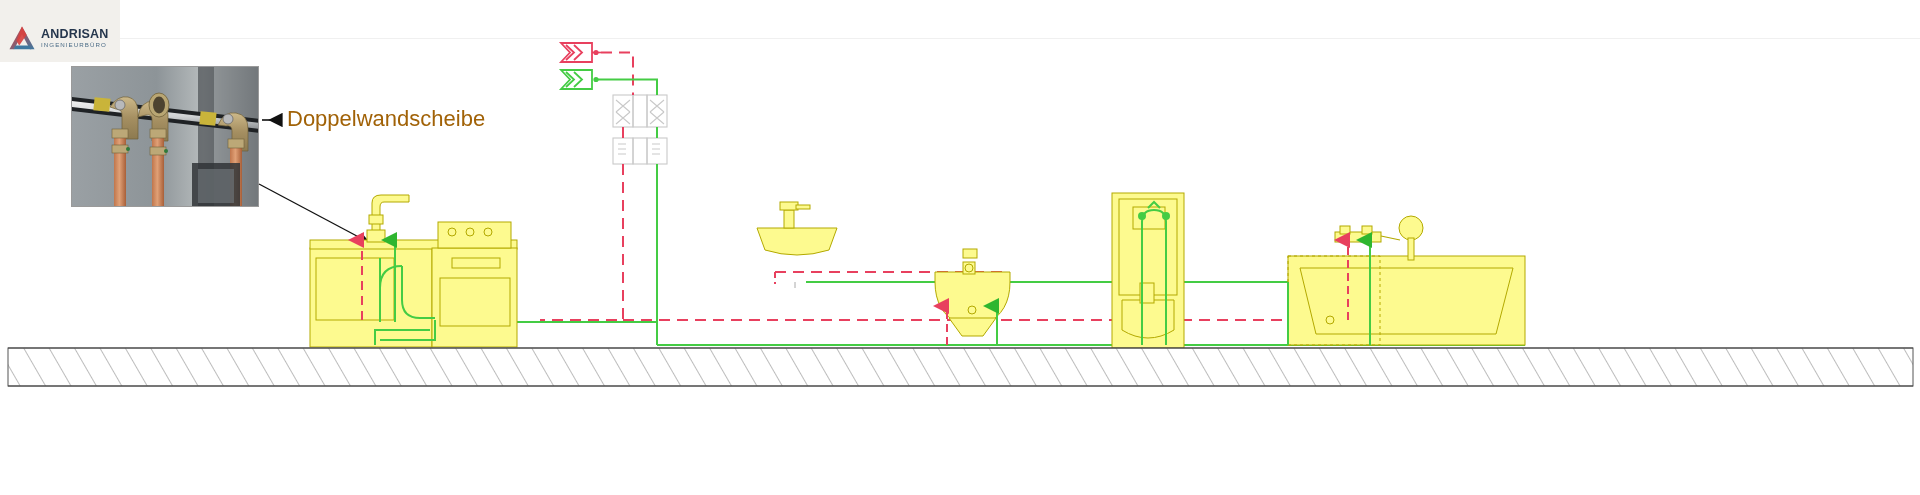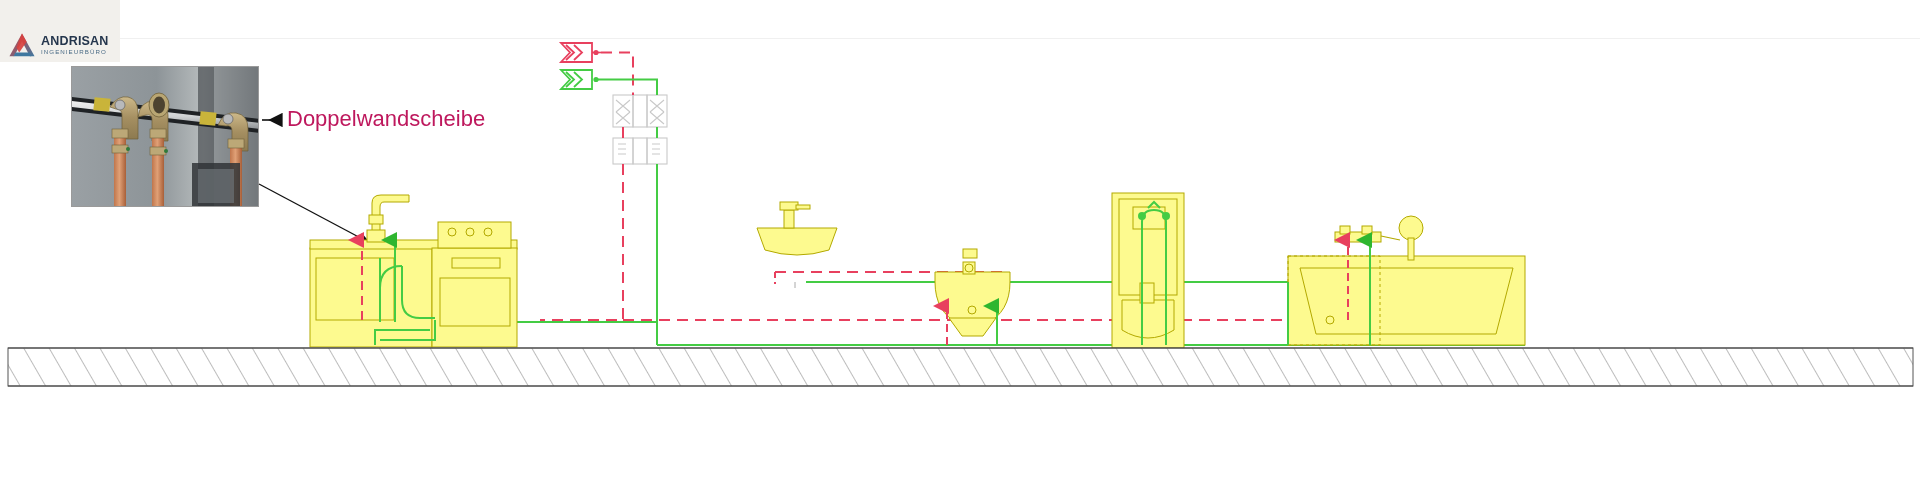--- a/index.html
+++ b/index.html
@@ -9,21 +9,21 @@
     font-family: "Liberation Sans", sans-serif;
     overflow: hidden;
   }
   #stage { position: relative; width: 1920px; height: 495px; background: #fff; }
 
   
   #logo-panel {
     position: absolute; left: 0; top: 0; width: 120px; height: 62px;
     background: #f2f0ec;
   }
-  #logo-inner { position: absolute; left: 8px; top: 32px; display: flex; align-items: center; }
+  #logo-inner { position: absolute; left: 8px; top: 25px; display: flex; align-items: center; }
   #logo-mark { width: 28px; height: 26px; }
   #logo-text { margin-left: 5px; line-height: 1; }
   #logo-name {
     font-size: 12.5px; font-weight: bold; letter-spacing: .2px;
     color: #25364d; display: block;
   }
   #logo-sub {
     font-size: 6.2px; letter-spacing: 1.05px; color: #4a6b86;
     display: block; margin-top: 1px;
   }
@@ -36,21 +36,21 @@
 
   
   #photo-inset {
     position: absolute; left: 71px; top: 66px; width: 188px; height: 141px;
     border: 1px solid #9a9a9a; overflow: hidden; background: #8e9195;
   }
   #photo-inset svg { display: block; }
 
   
   .dia-label {
-    position: absolute; color: #be185d; white-space: nowrap;
+    position: absolute; color: #a16207; white-space: nowrap;
     font-family: "Liberation Sans", sans-serif;
   }
   #label-dws { left: 287px; top: 106px; font-size: 22px; }
   #label-arm { left: 674px; top: 183px; font-size: 22px; }
 
   
   #drawing { position: absolute; left: 0; top: 0; width: 1920px; height: 495px; }
 </style>
 </head>
 <body>

